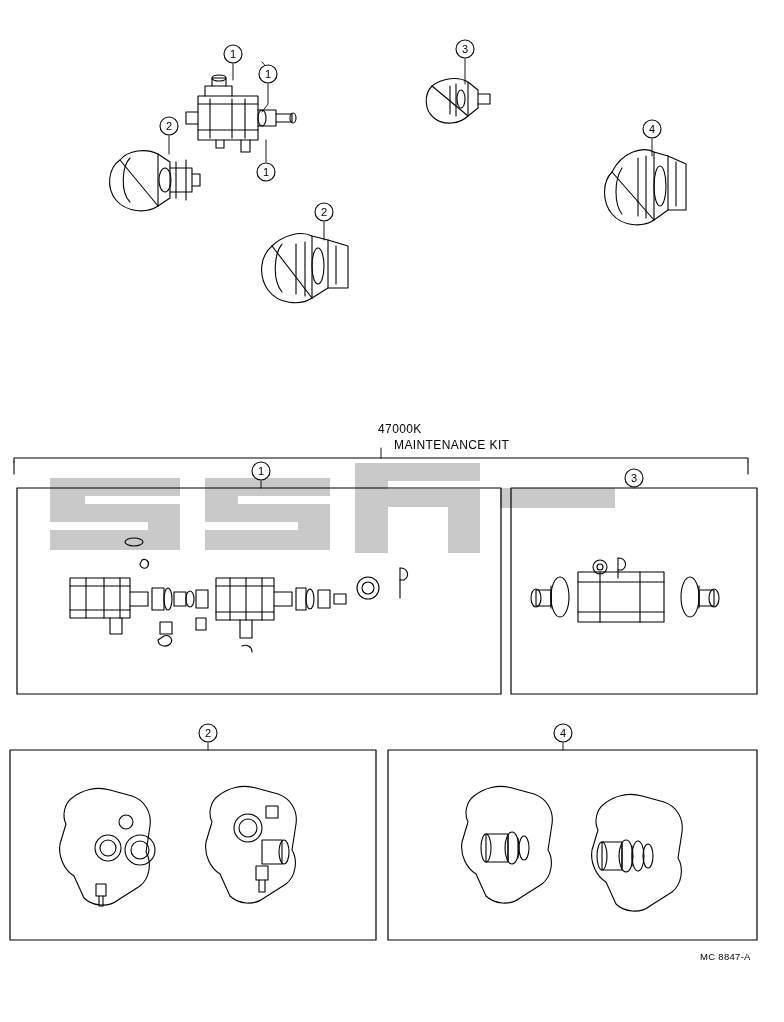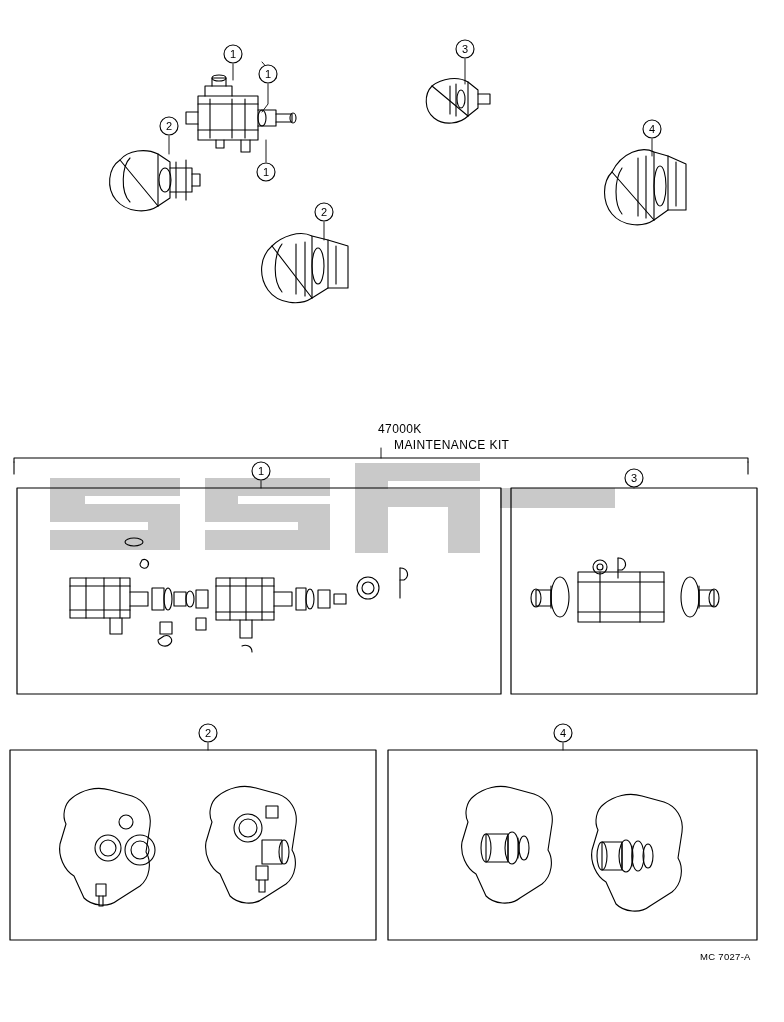--- a/index.html
+++ b/index.html
@@ -271,15 +271,15 @@
       <text class="callout-num" x="652" y="130">4</text>
       <text class="callout-num" x="261" y="472">1</text>
       <text class="callout-num" x="634" y="479">3</text>
       <text class="callout-num" x="208" y="734">2</text>
       <text class="callout-num" x="563" y="734">4</text>
     </g>
   </svg>
 
   <div class="part-label" id="kit-code">47000K</div>
   <div class="part-label" id="kit-name">MAINTENANCE KIT</div>
-  <div class="part-label" id="figure-code">MC 7027-A</div>
+  <div class="part-label" id="figure-code">MC 8847-A</div>
 
 </div>
 
 </body></html>

